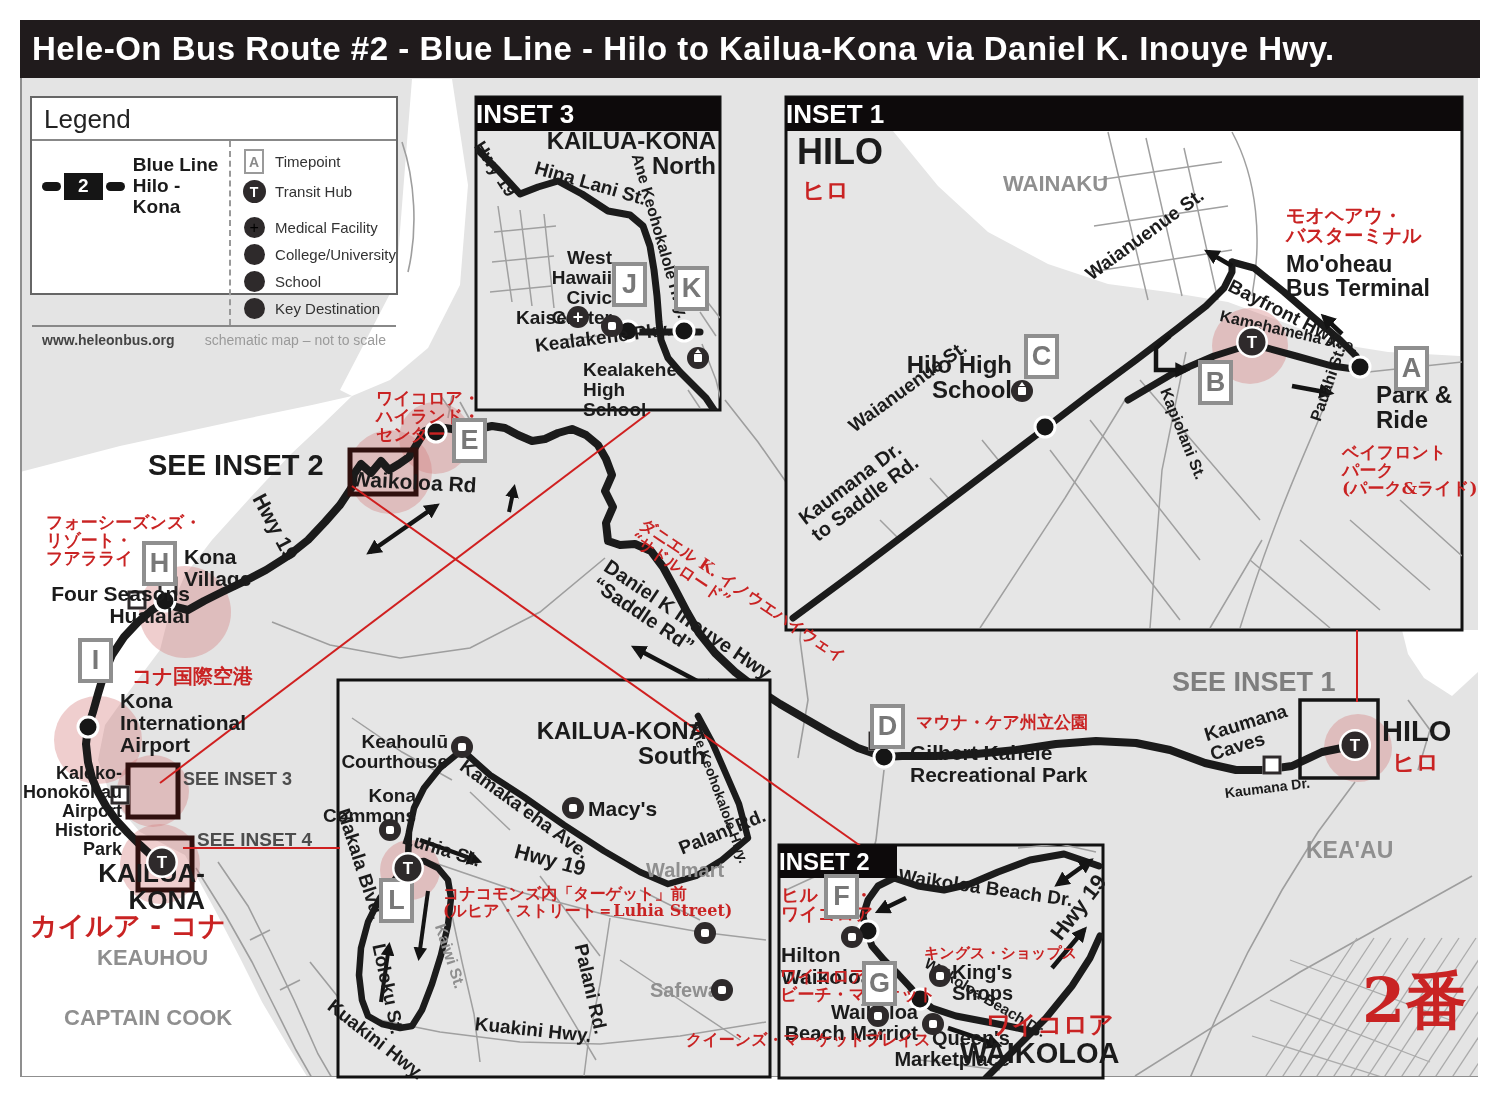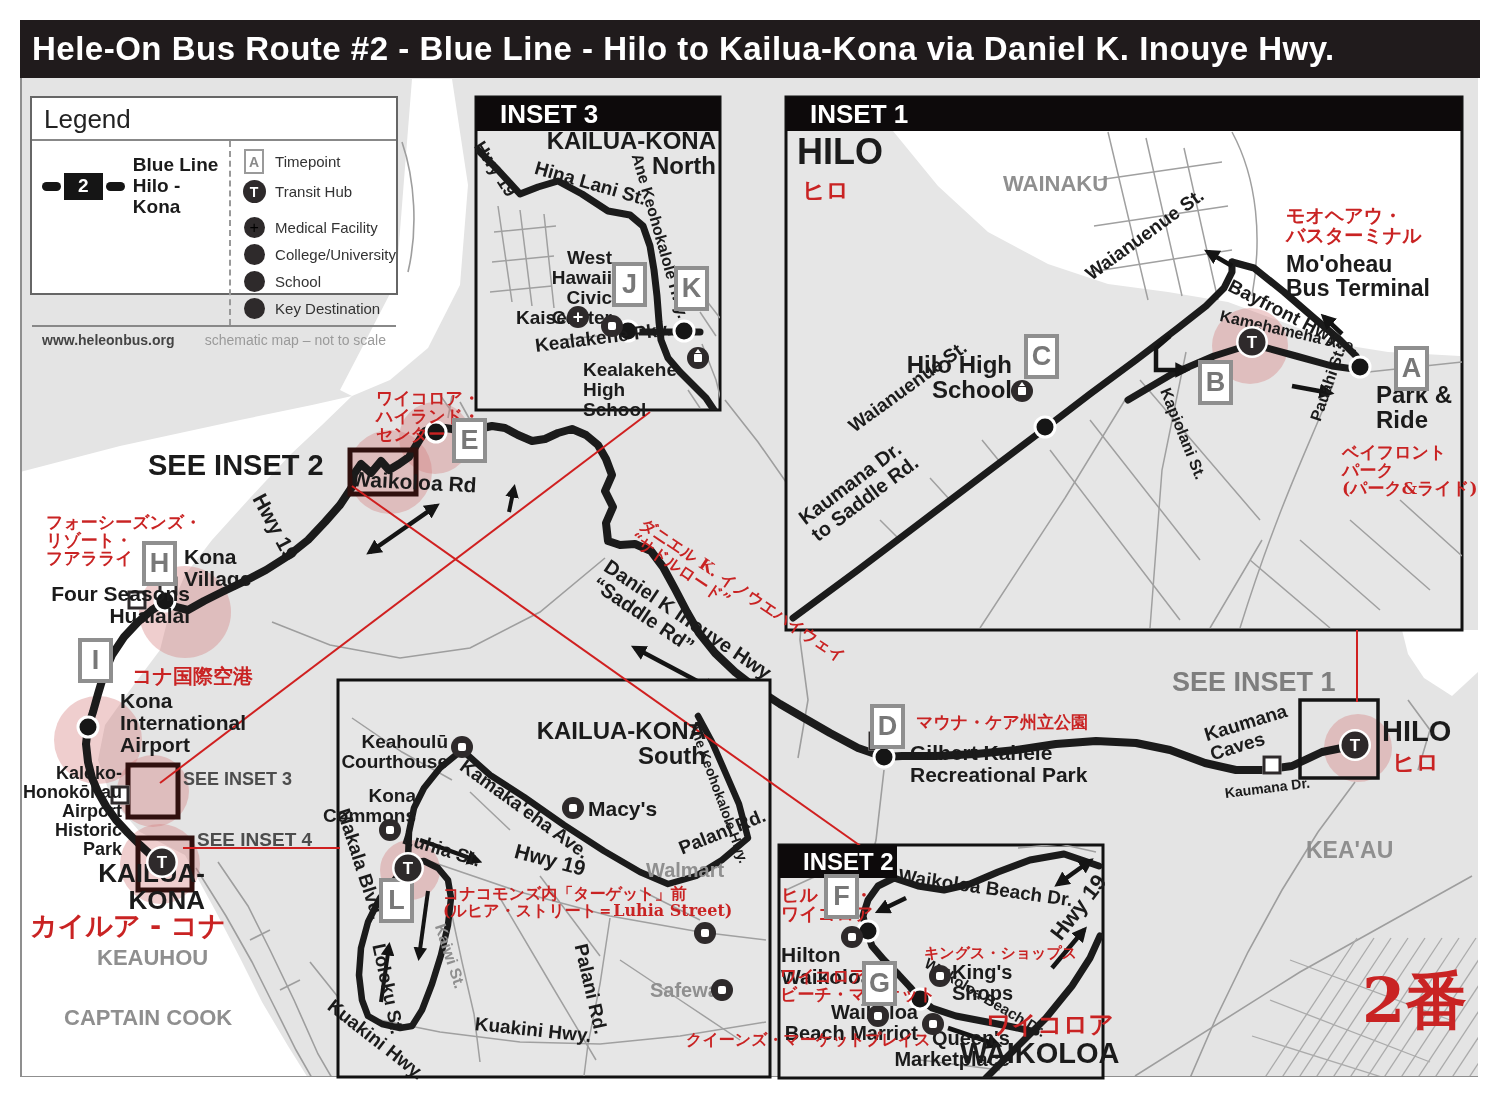--- a/index.html
+++ b/index.html
@@ -5,21 +5,21 @@
   html,body{margin:0;padding:0;background:#fff;}
   #stage{position:relative;width:1500px;height:1097px;background:#fff;overflow:hidden;
          font-family:"Liberation Sans",sans-serif;}
   #map-frame{position:absolute;left:20px;top:20px;width:1458px;height:1057px;
              border:2px solid #8f8f8f;background:#e4e4e4;box-sizing:border-box;}
   #title-bar{position:absolute;left:20px;top:20px;width:1460px;height:58px;background:#201b1c;
              color:#fff;display:flex;align-items:center;padding-left:12px;box-sizing:border-box;
              font-size:33px;font-weight:bold;letter-spacing:.5px;z-index:30;}
   svg#mapsvg{position:absolute;left:0;top:0;z-index:5;}
   .inset-header{position:absolute;background:#0d0a0b;color:#fff;font-weight:bold;font-size:26px;
-                display:flex;align-items:center;padding-left:24px;box-sizing:border-box;z-index:12;}
+                display:flex;align-items:center;padding-left:0;box-sizing:border-box;z-index:12;}
   .mlbl{position:absolute;white-space:pre-line;line-height:1.05;z-index:14;}
   .tp{position:absolute;width:35px;height:45px;background:#fff;border:4px solid #8f8f8f;
       color:#787878;font-weight:bold;font-size:27px;display:flex;align-items:center;
       justify-content:center;z-index:15;box-sizing:border-box;}
   .hub{position:absolute;width:27px;height:27px;border-radius:50%;background:#2e2a2b;color:#fff;
        font-weight:bold;font-size:17px;display:flex;align-items:center;justify-content:center;
        box-shadow:0 0 0 2.5px #fff;transform:translate(-50%,-50%);z-index:15;}
   .dot{position:absolute;width:17px;height:17px;border-radius:50%;background:#161616;
        box-shadow:0 0 0 3px #fff;transform:translate(-50%,-50%);z-index:13;}
   .sq{position:absolute;width:13px;height:13px;background:#fff;border:3.5px solid #2e2a2b;

